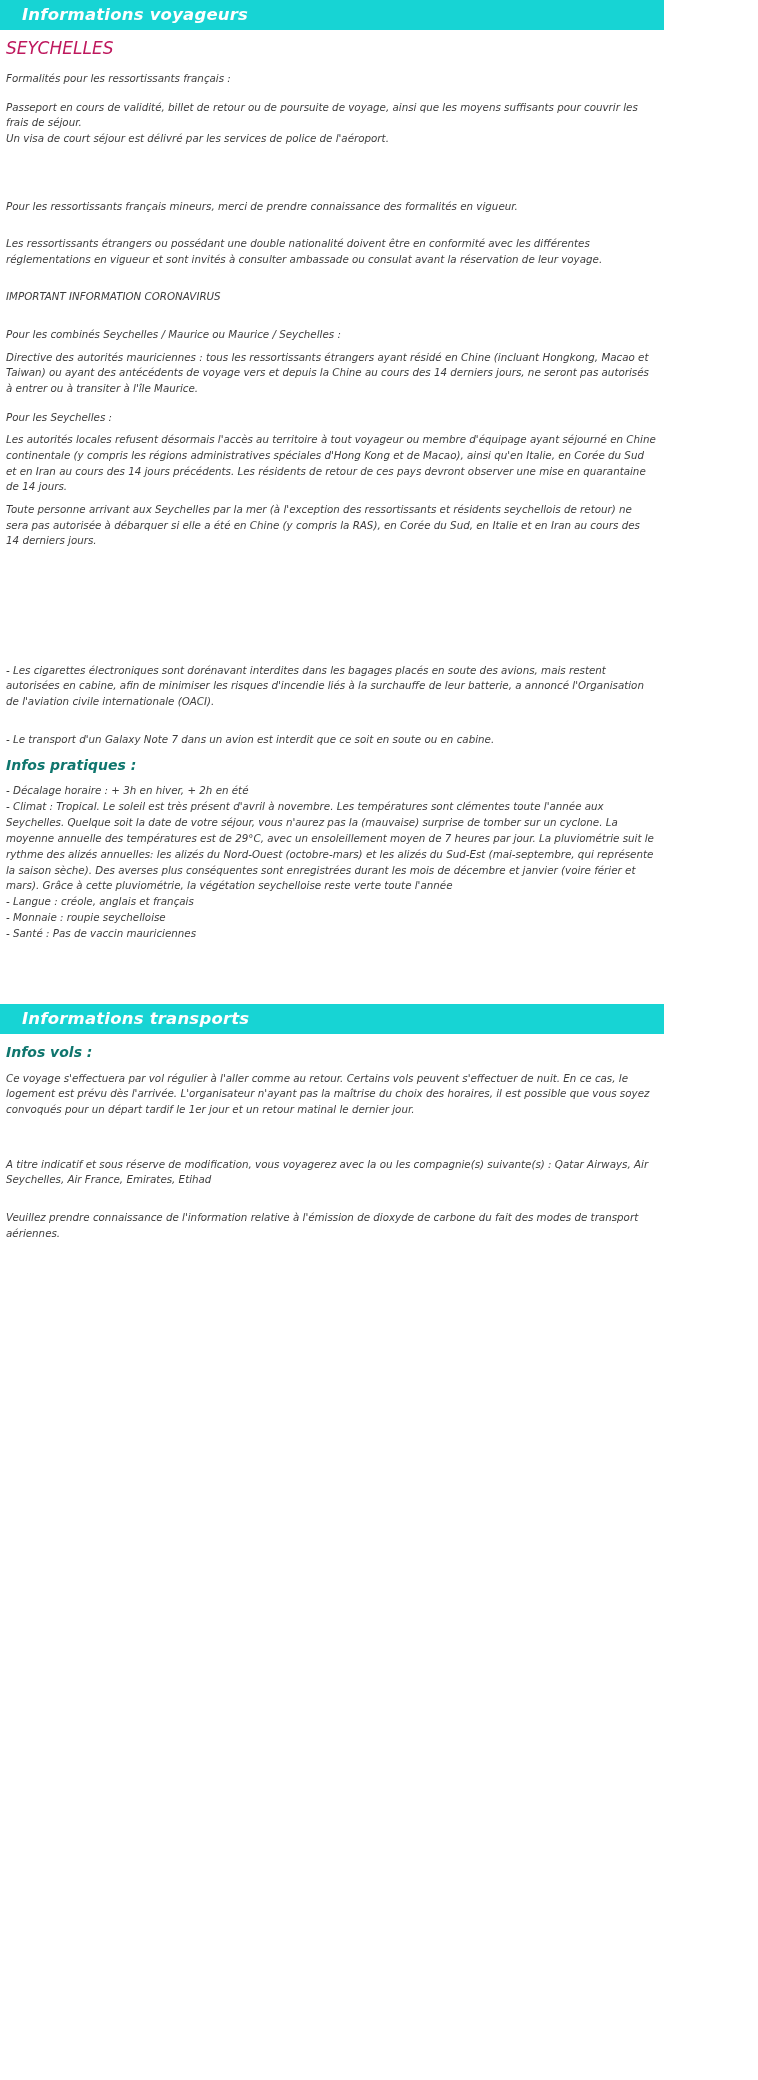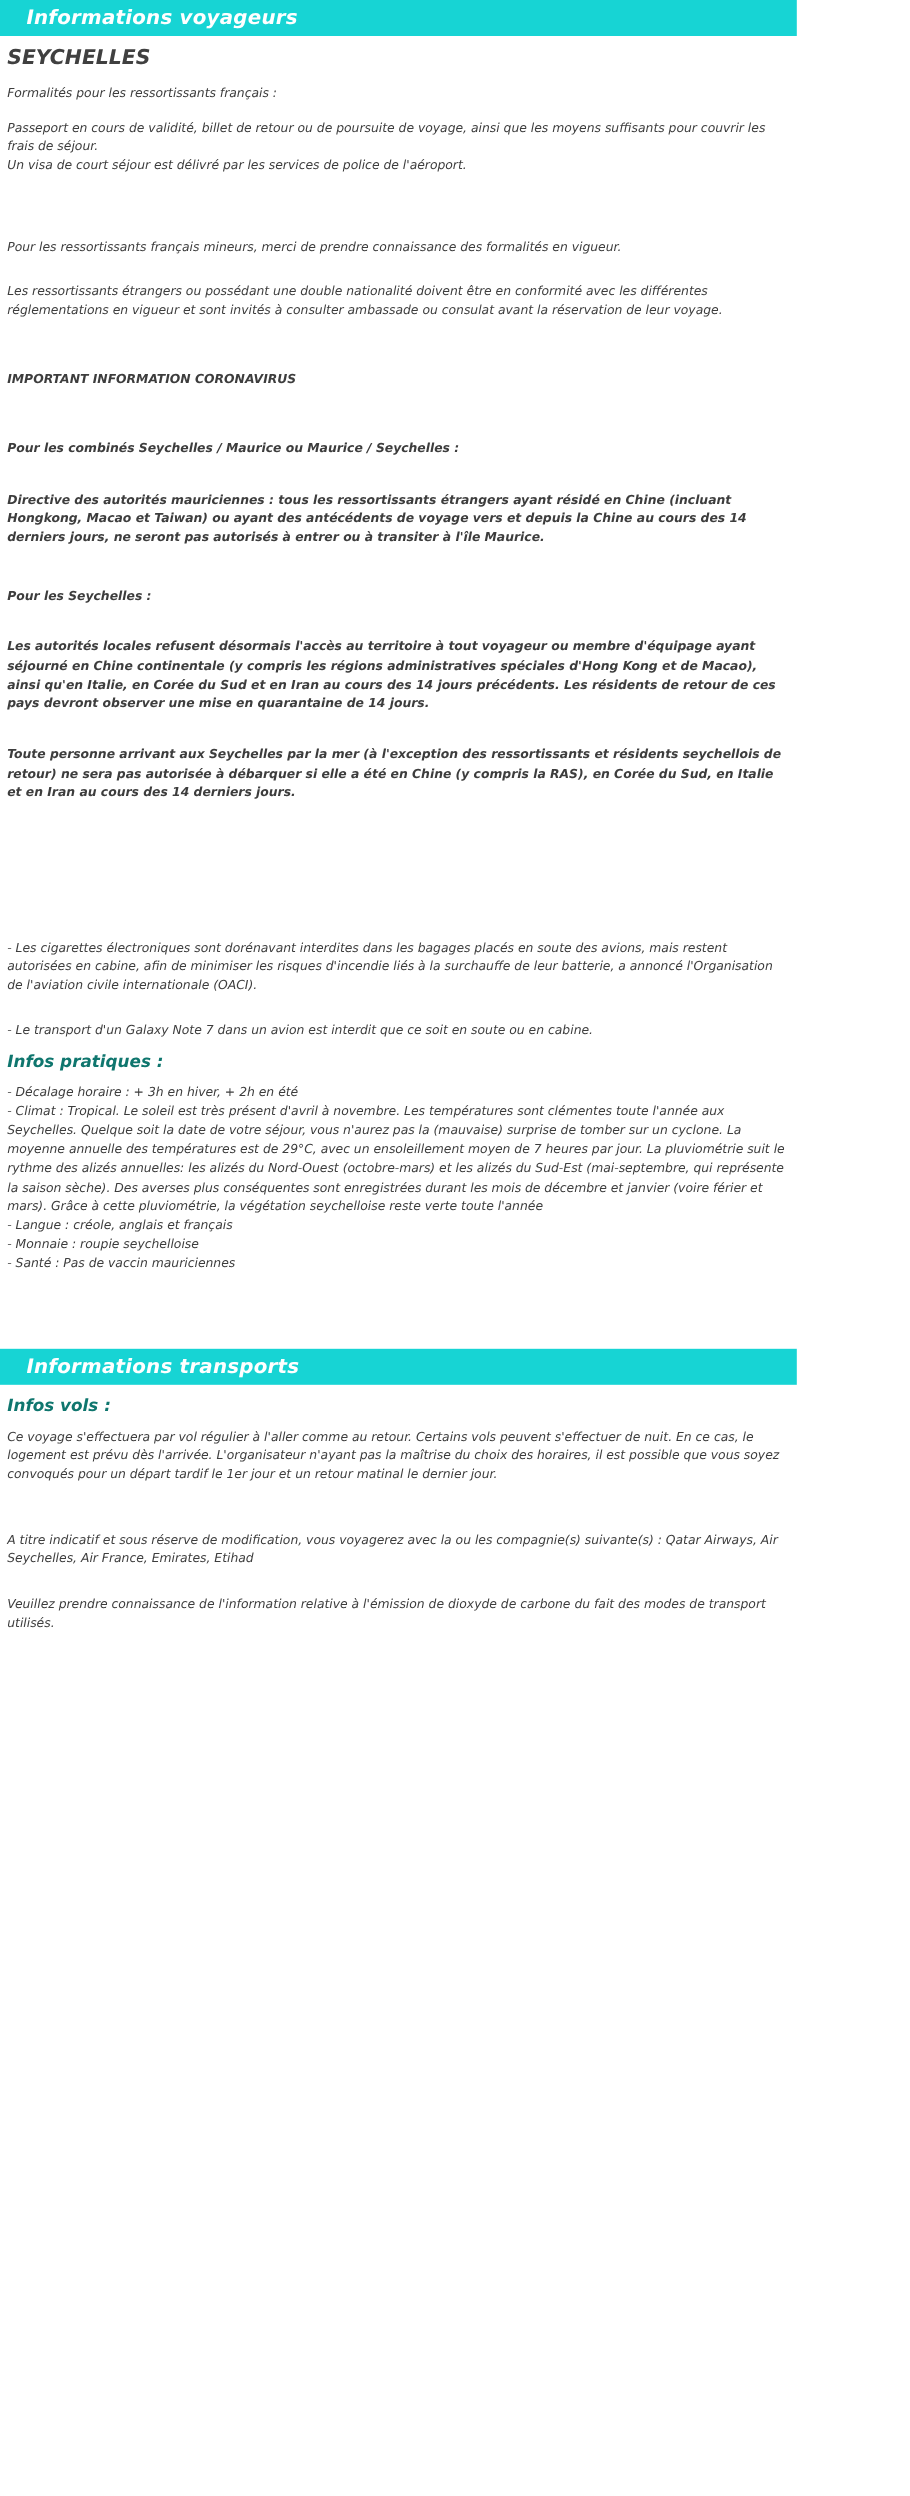--- a/index.html
+++ b/index.html
@@ -24,43 +24,42 @@
     font-size: 16.5px;
     font-style: italic;
     font-weight: bold;
     padding: 5px 0 6px 22px;
     letter-spacing: 0.2px;
   }
   .block {
     padding: 0 8px 0 4px;
   }
   .title-pink {
-    color: #404040;
+    color: #be185d;
     font-size: 17px;
     font-style: italic;
-    font-weight: bold;
+    font-weight: normal;
     margin: 8px 0 0 2px;
   }
   .subtitle-pink {
     color: #0f766e;
     font-size: 14px;
     font-style: italic;
     font-weight: bold;
     margin: 10px 0 4px 2px;
   }
   p {
     margin: 0;
     font-size: 10.3px;
     font-style: italic;
     line-height: 1.52;
     color: #3d3d3d;
   }
   p.b {
-    font-weight: bold;
-    margin-top: 20px;
+    font-weight: normal;
   }
   .gap-xs { height: 7px; }
   .gap-s  { height: 13px; }
   .gap-m  { height: 22px; }
   .gap-xl { height: 52px; }
   .gap-xxl { height: 62px; }
   .pad-l { padding-left: 2px; }
   .list-line {
     margin: 0;
     font-size: 10.3px;
@@ -139,16 +138,16 @@
     <p class="pad-l">Ce voyage s'effectuera par vol régulier à l'aller comme au retour. Certains vols peuvent s'effectuer de nuit. En ce cas, le logement est prévu dès l'arrivée. L'organisateur n'ayant pas la maîtrise du choix des horaires, il est possible que vous soyez convoqués pour un départ tardif le 1er jour et un retour matinal le dernier jour.</p>
 
     <div class="gap-s"></div>
 
     <div class="gap-s"></div>
 
     <div class="gap-s"></div>
     <p class="pad-l">A titre indicatif et sous réserve de modification, vous voyagerez avec la ou les compagnie(s) suivante(s) : Qatar Airways, Air Seychelles, Air France, Emirates, Etihad</p>
 
     <div class="gap-m"></div>
-    <p class="pad-l">Veuillez prendre connaissance de l'information relative à l'émission de dioxyde de carbone du fait des modes de transport utilisés.</p>
+    <p class="pad-l">Veuillez prendre connaissance de l'information relative à l'émission de dioxyde de carbone du fait des modes de transport aériennes.</p>
   </div>
 
 </div>
 
 </body></html>

